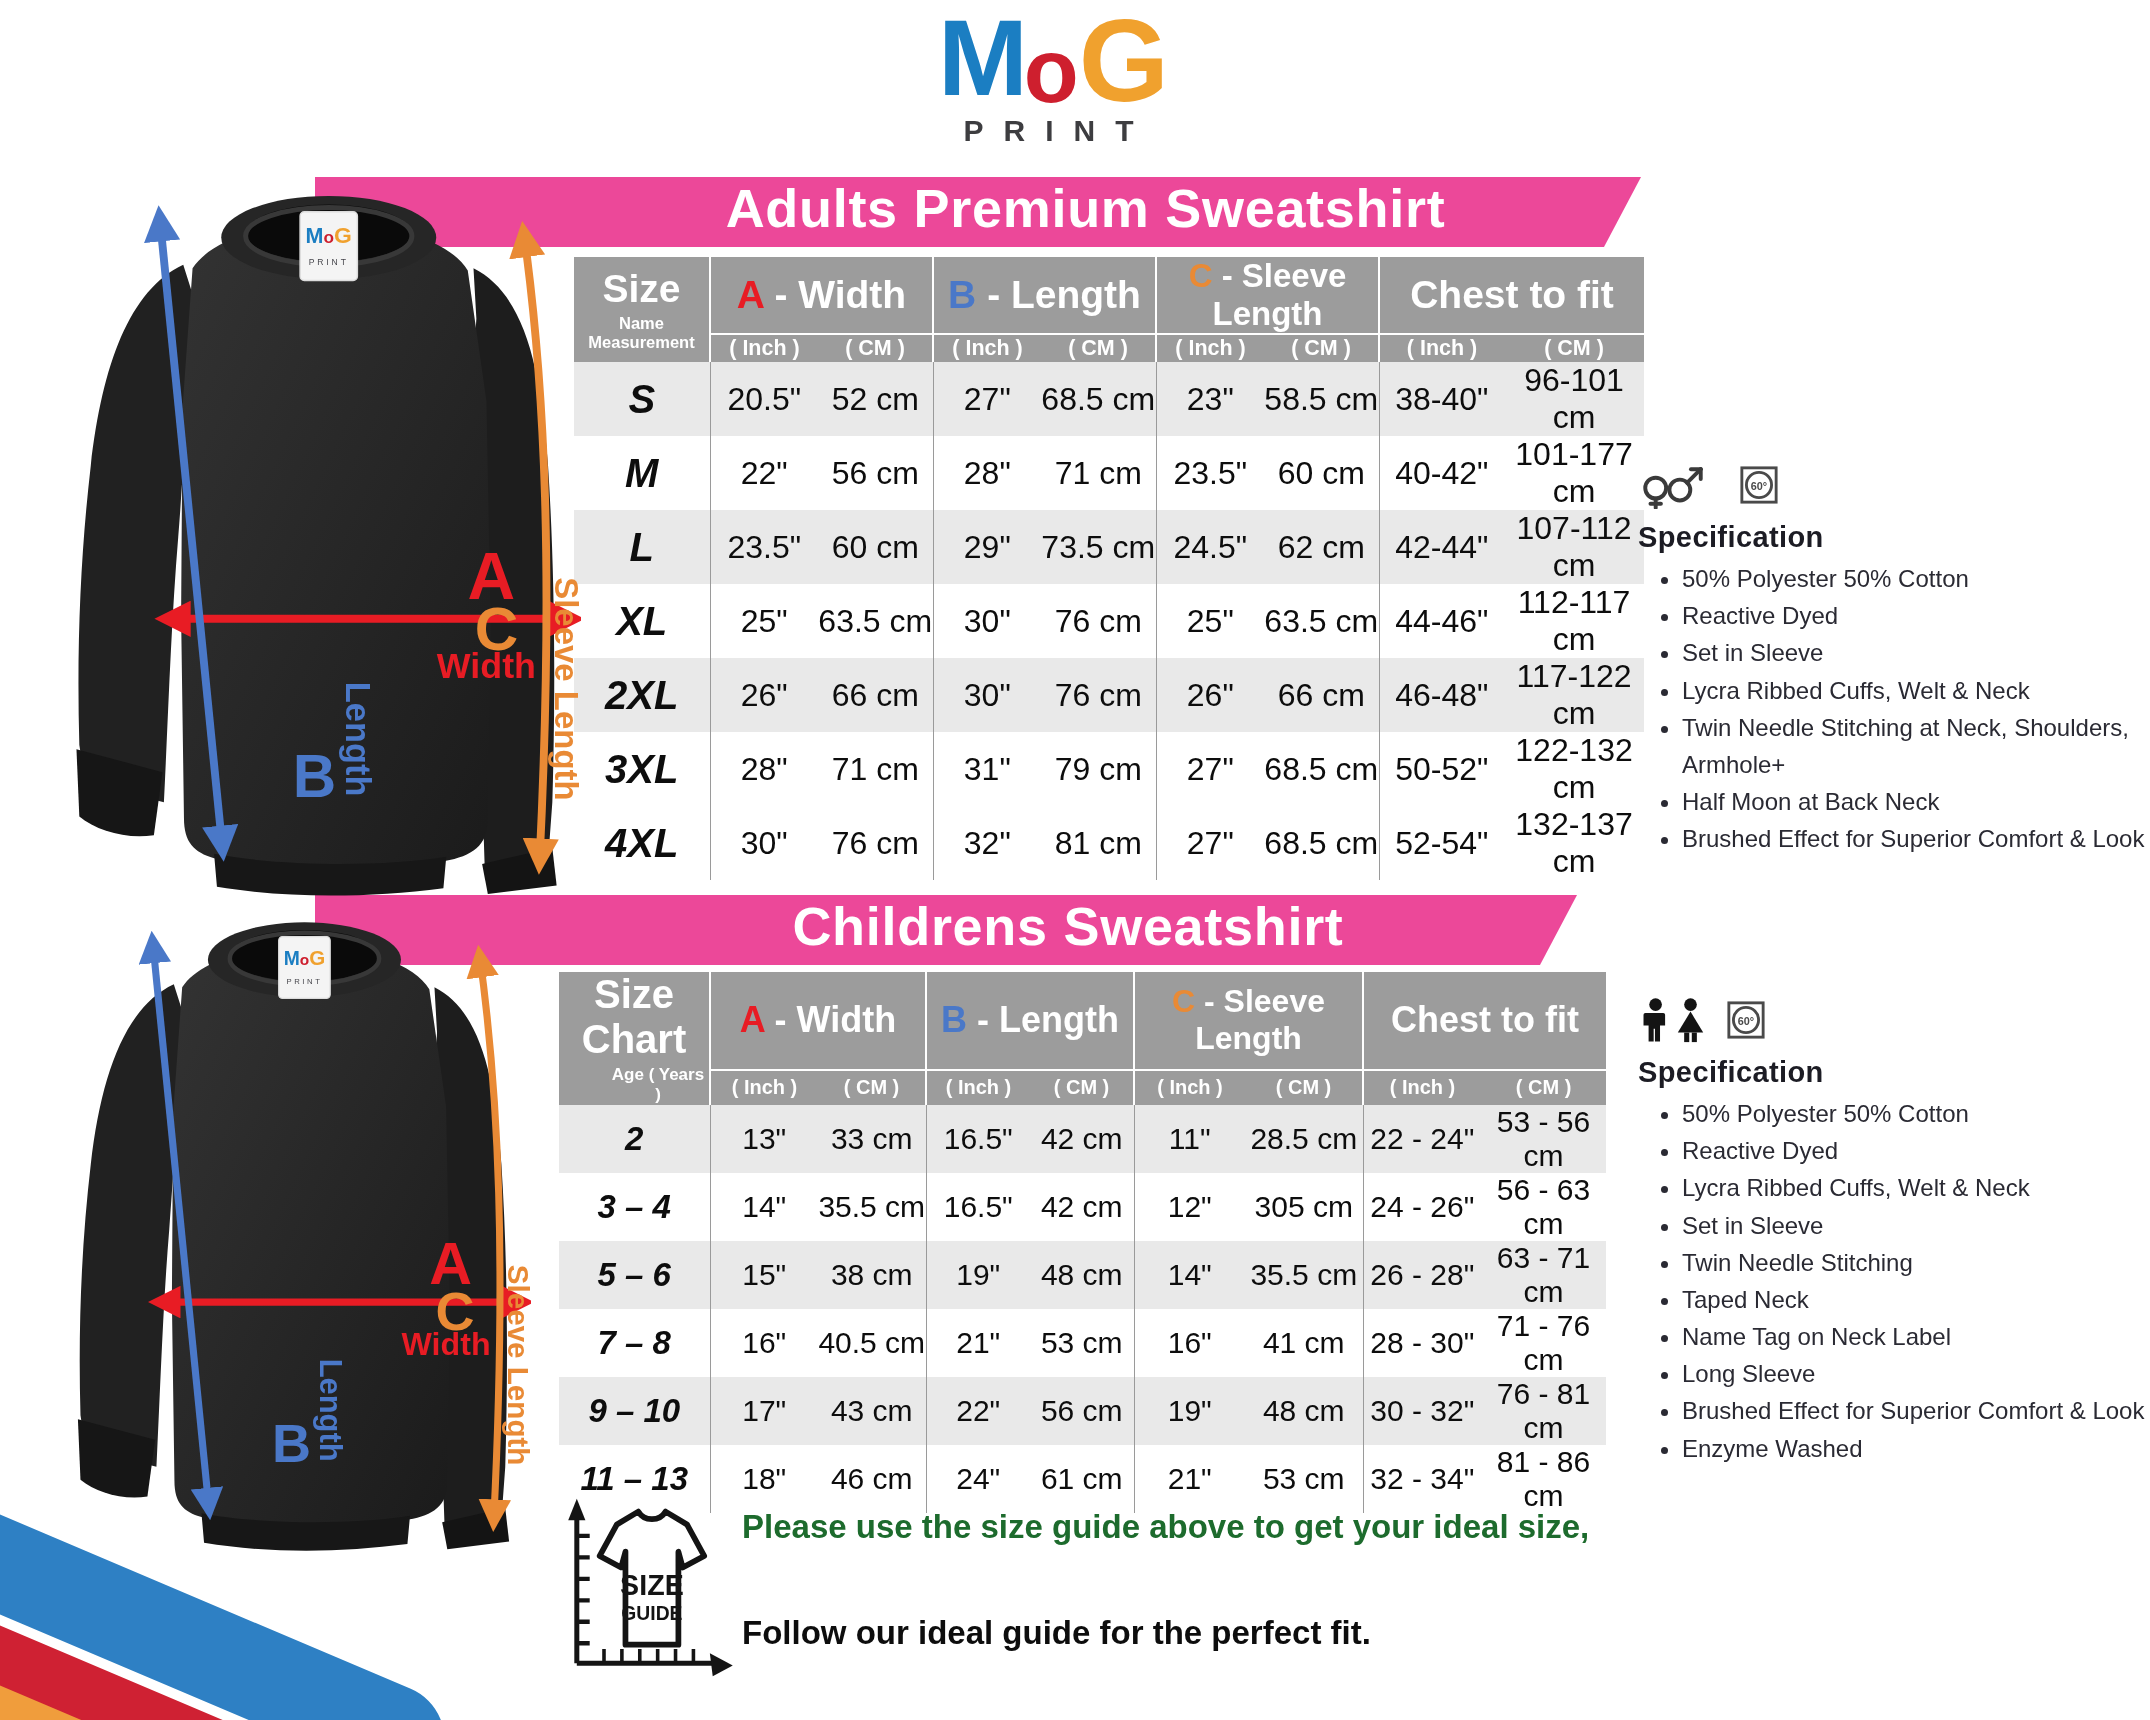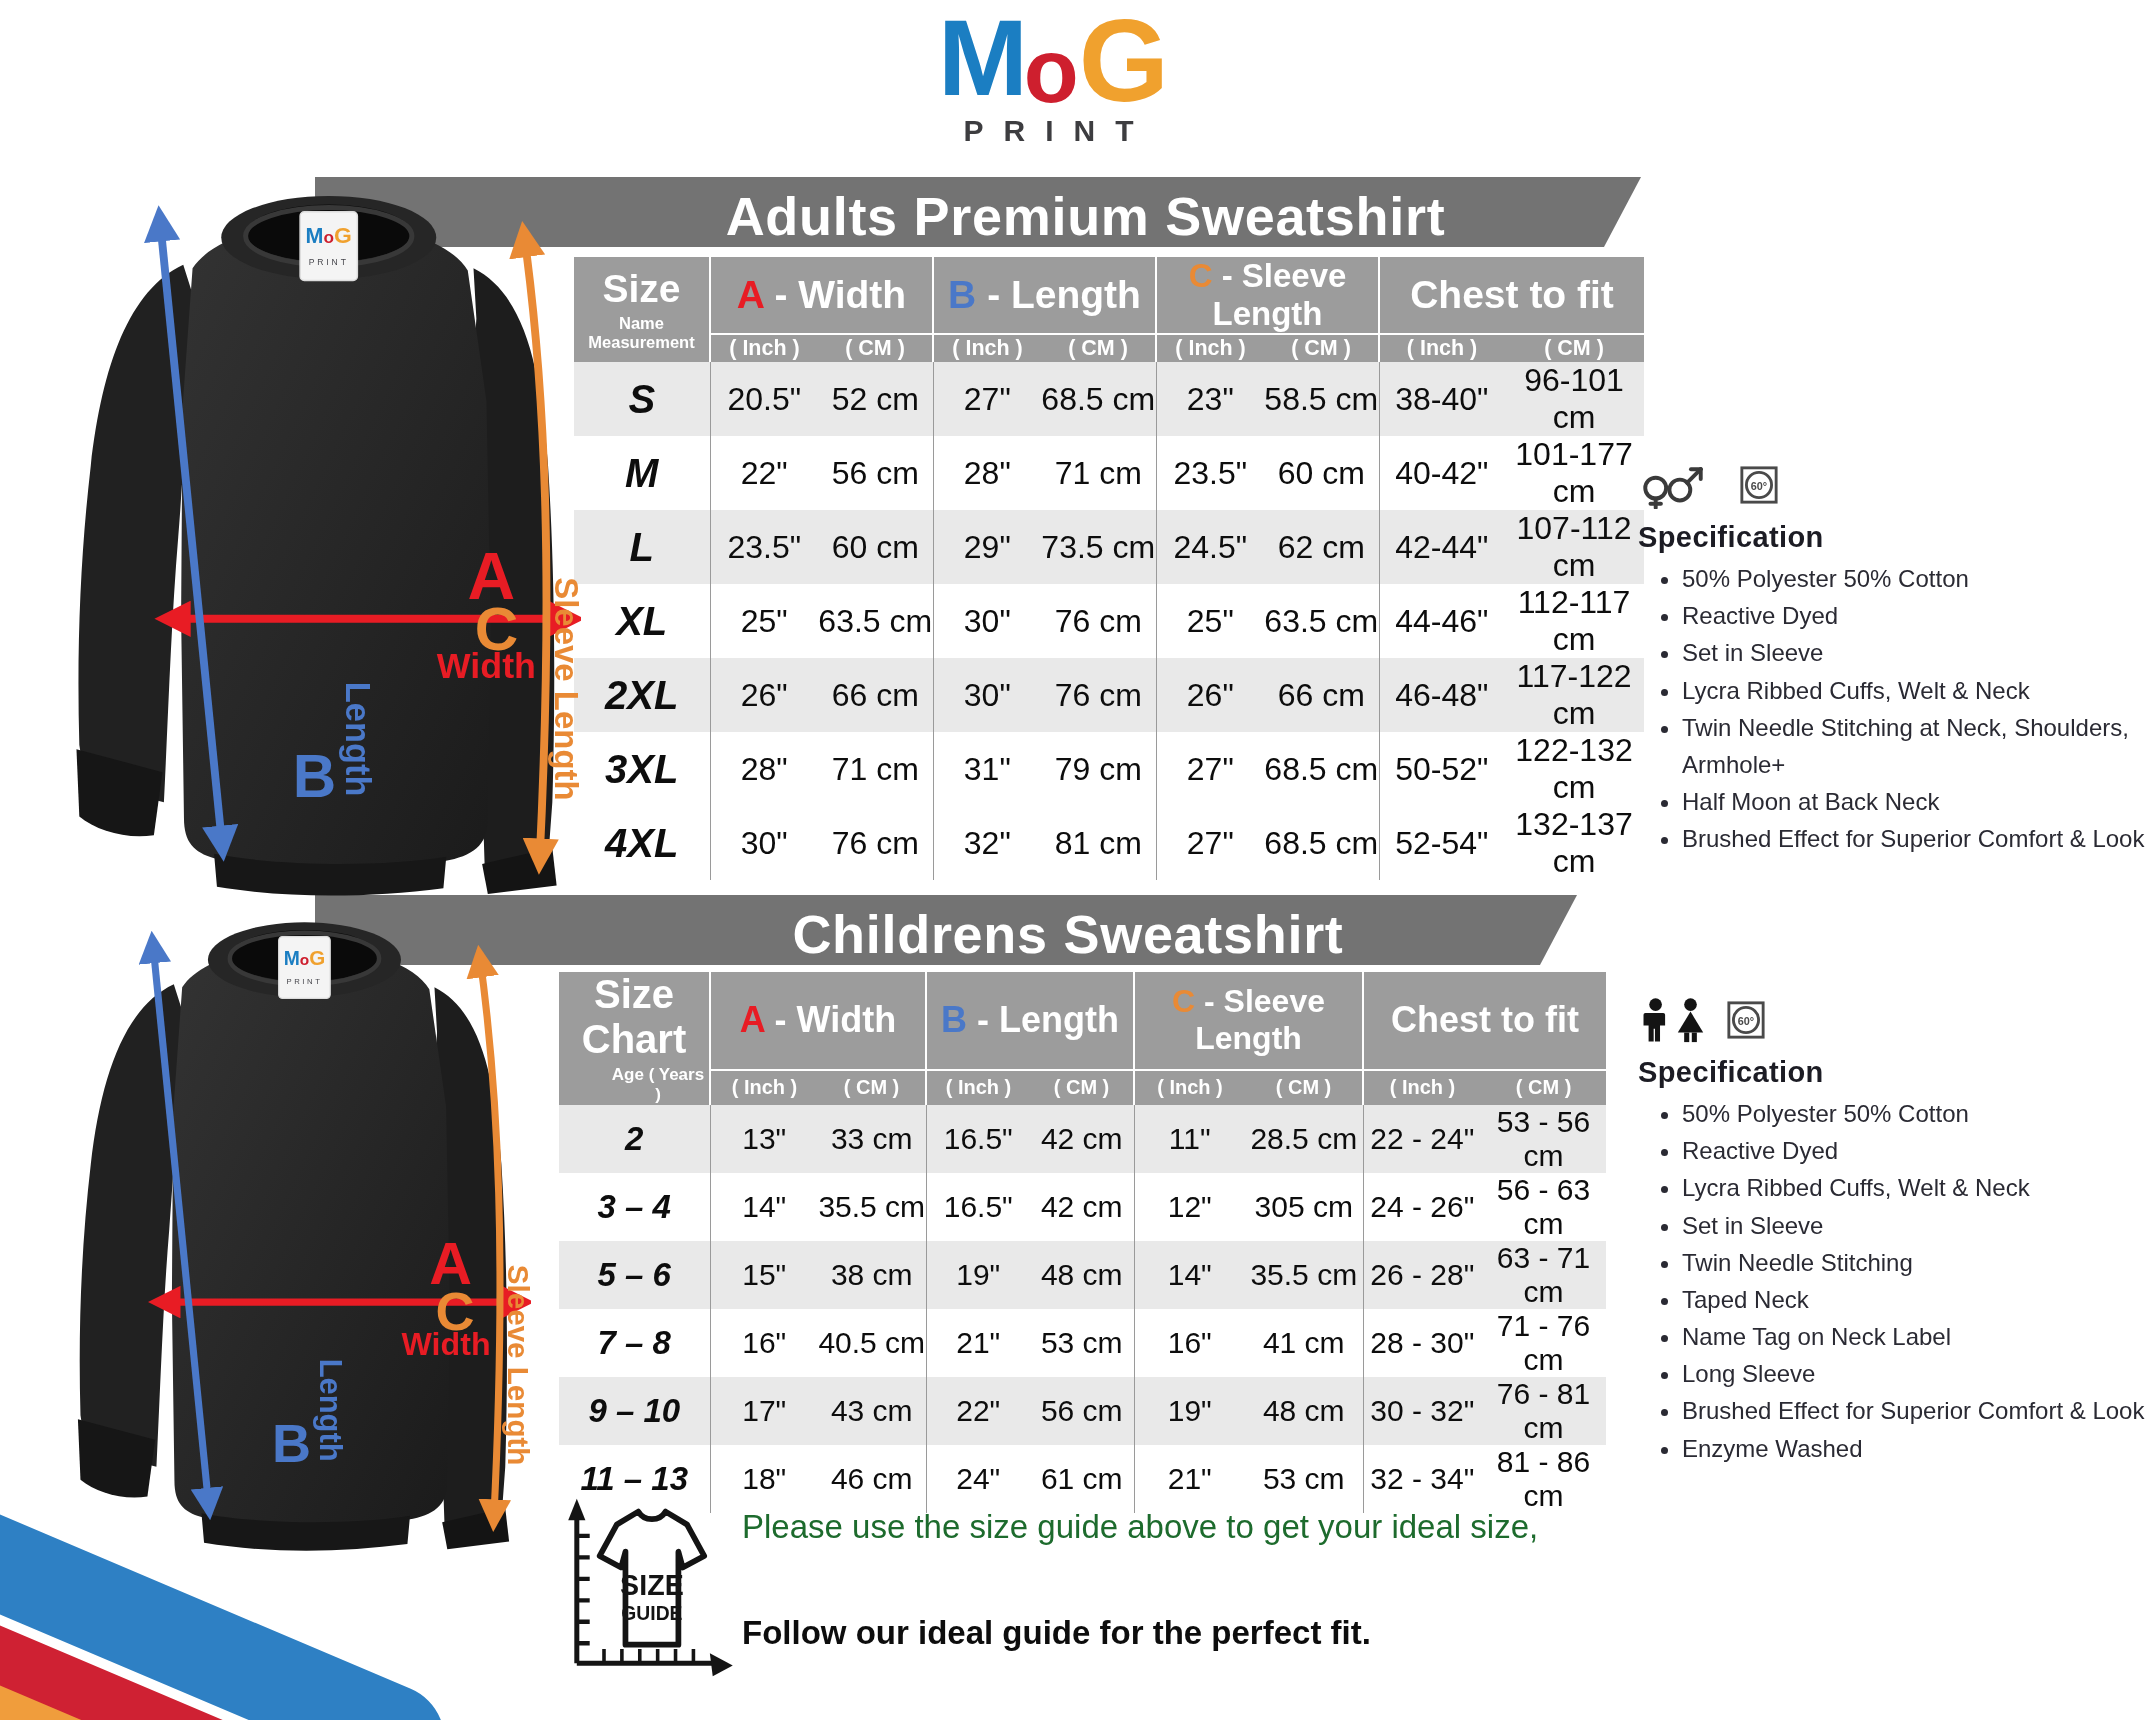--- a/index.html
+++ b/index.html
@@ -17,21 +17,21 @@
 
   
   .logo{position:absolute;left:939px;top:4.3px;width:229px;text-align:center;z-index:4;}
   .logo-word{display:flex;align-items:flex-end;justify-content:center;line-height:1;font-weight:bold;}
   .lm{font-size:108px;color:#1b7ec2;letter-spacing:-4.3px;}
   .lo{font-size:90px;color:#ce1f2e;line-height:.92;}
   .lg{font-size:116px;color:#f0a12e;line-height:.88;}
   .logo-sub{margin-top:1.4px;font-size:30px;font-weight:bold;color:#3d3d40;letter-spacing:20px;text-indent:10px;}
 
   
-  .banner{position:absolute;height:70px;background:#737373;color:#fff;display:flex;align-items:flex-end;z-index:1;}
+  .banner{position:absolute;height:70px;background:#ec4899;color:#fff;display:flex;align-items:flex-start;z-index:1;}
   .banner span{flex:1;text-align:center;font-size:54px;font-weight:bold;letter-spacing:0.7px;}
   .banner-adults{left:315px;top:177px;width:1326px;clip-path:polygon(0 0,100% 0,calc(100% - 37px) 100%,0 100%);}
   .banner-adults span{padding-left:215px;}
   .banner-childrens{left:315px;top:895px;width:1262px;clip-path:polygon(0 0,100% 0,calc(100% - 37px) 100%,0 100%);}
   .banner-childrens span{padding-left:244px;}
 
   
   .shirt{position:absolute;z-index:2;}
   .shirt-adults{left:21.5px;top:171px;}
   .shirt-childrens{left:29px;top:900px;}
@@ -69,21 +69,21 @@
   .spec{position:absolute;width:545px;z-index:1;}
   .spec-adults{left:1638px;top:463px;}
   .spec-childrens{left:1638px;top:998px;}
   .spec-icons{display:flex;align-items:center;gap:16px;height:44px;}
   .spec h3{margin:14.3px 0 5.7px 0;font-size:29px;font-weight:bold;color:#1c1c24;letter-spacing:0.4px;}
   .spec ul{margin:4.3px 0 0 0;padding-left:44px;}
   .spec li{font-size:24px;line-height:1.55;color:#2a2a33;}
 
   
   .sizeguide-icon{position:absolute;left:561px;top:1493px;z-index:2;}
-  .footer-green{position:absolute;left:742px;top:1504px;font-size:33px;font-weight:normal;
+  .footer-green{position:absolute;left:742px;top:1504px;font-size:33px;font-weight:bold;
                 color:#1d6b2d;line-height:1.42;z-index:1;}
   .footer-black{position:absolute;left:742px;top:1614px;font-size:33px;font-weight:bold;
                 color:#0d0d0d;z-index:1;}
 </style>
 </head>
 <body>
 
 <svg width="0" height="0" style="position:absolute" aria-hidden="true">
   <defs>
     <linearGradient id="gshirt" x1="0" y1="0" x2="1" y2="1">

